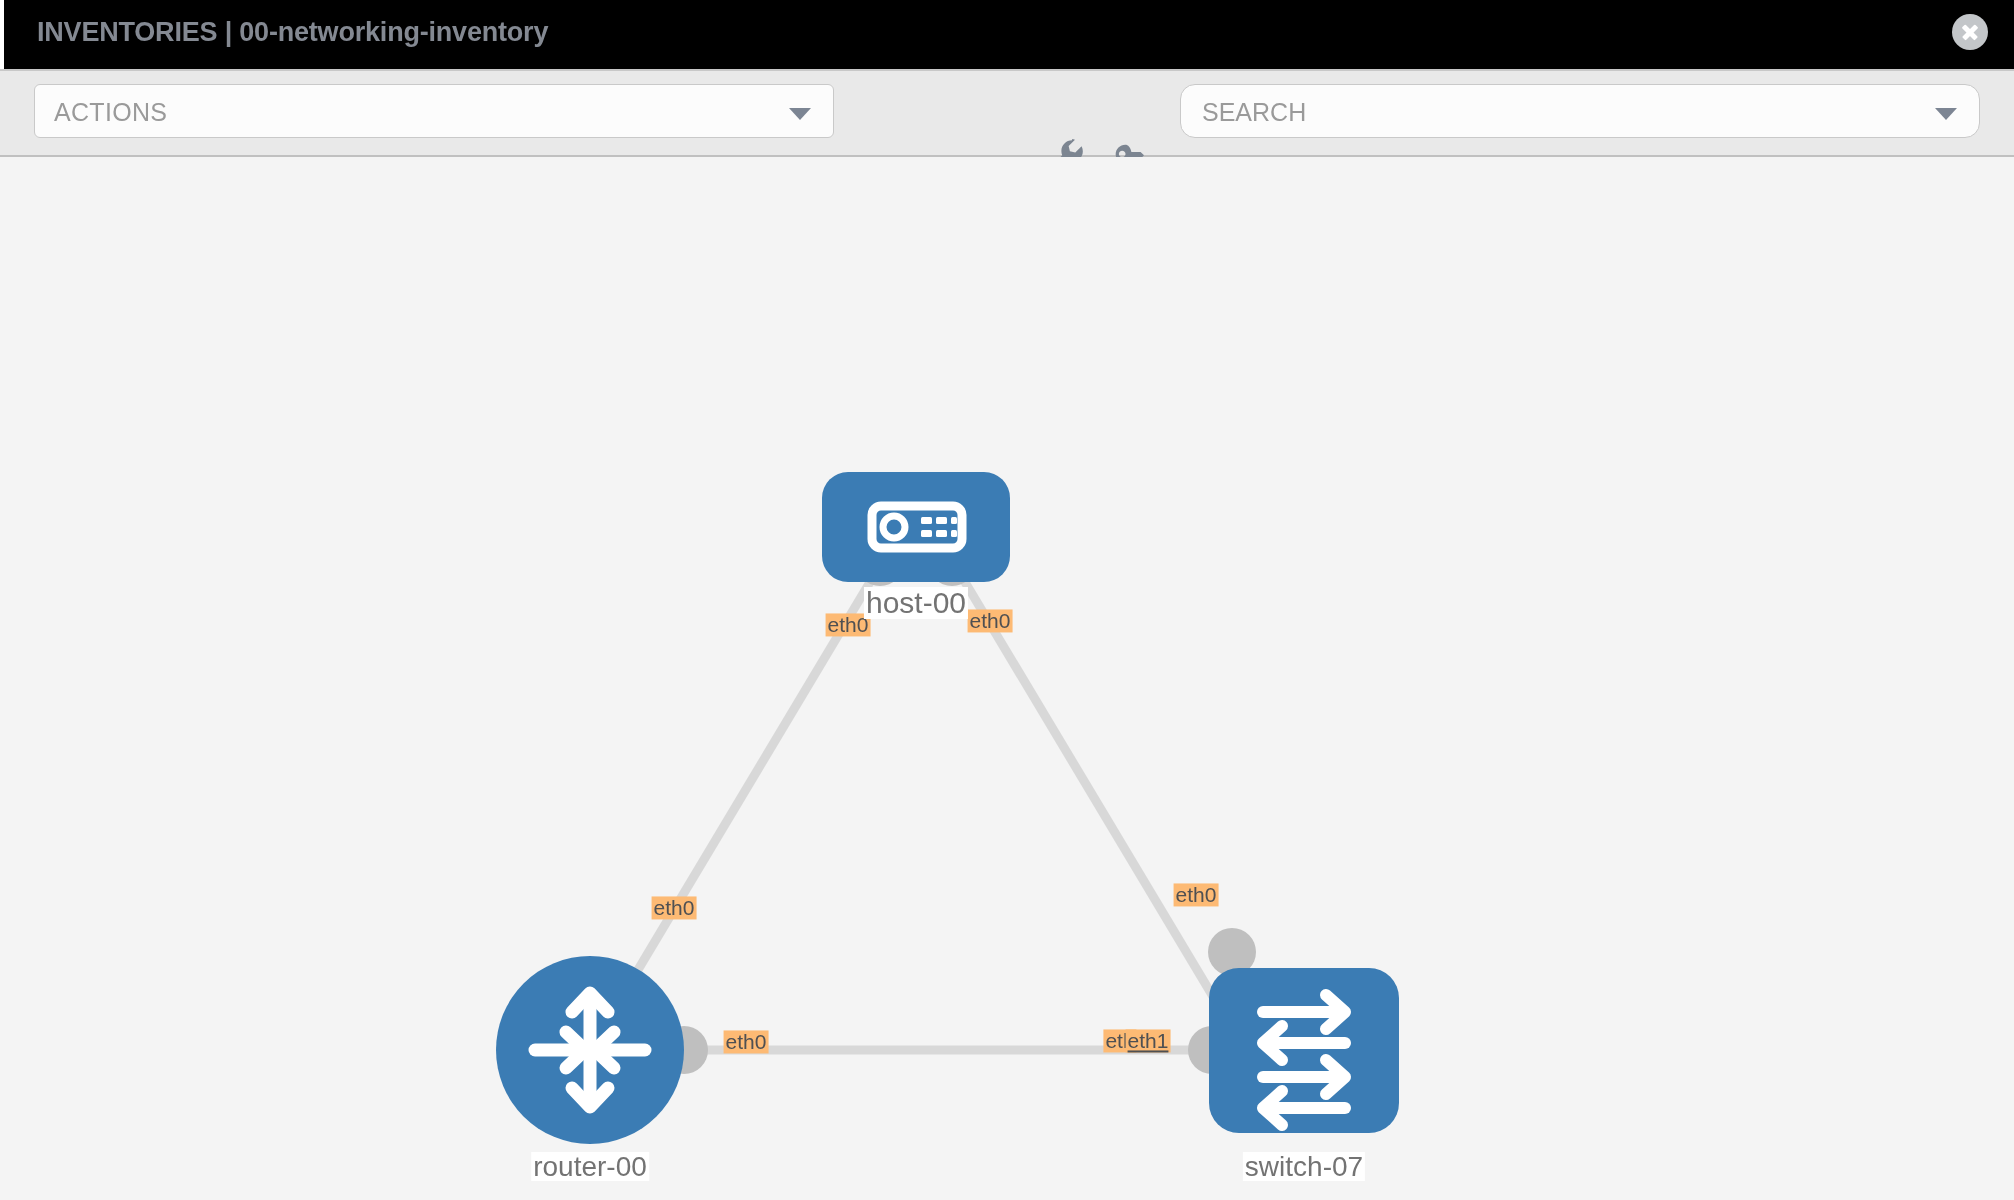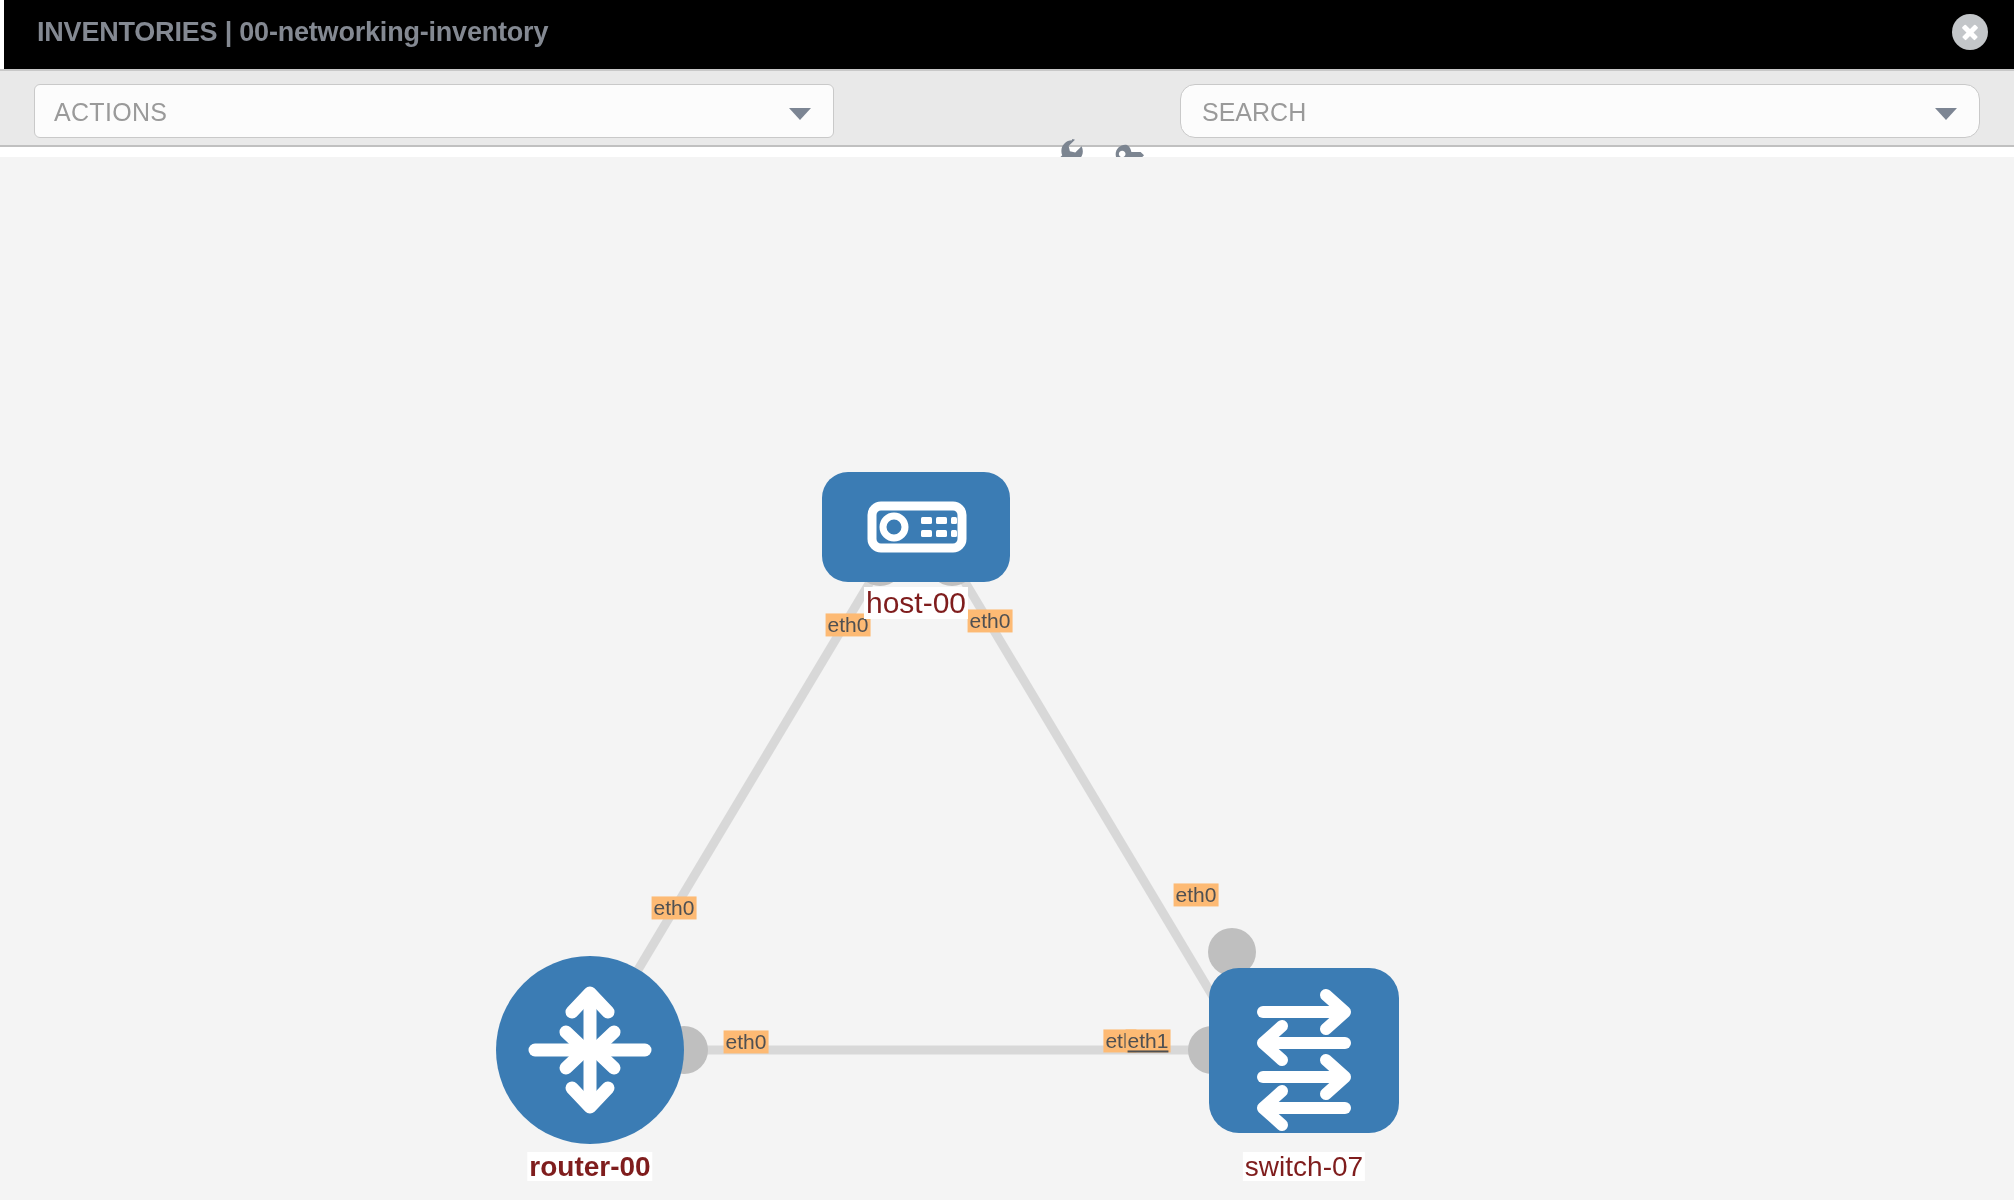--- a/index.html
+++ b/index.html
@@ -64,21 +64,21 @@
     border-radius: 1px;
   }
   .close-btn::before { transform: rotate(45deg); }
   .close-btn::after  { transform: rotate(-45deg); }
 
   
   .toolbar {
     position: absolute;
     left: 0; top: 69px;
     width: 2014px;
-    height: 78px;
+    height: 88px;
     background: #e9e9e9;
     border-top: 2px solid #c8c8c8;
     border-bottom: 2px solid #c0c0c0;
     box-sizing: border-box;
   }
 
   .actions-select {
     position: absolute;
     left: 34px;
     top: 13px;
@@ -162,21 +162,21 @@
     left: 0; top: 0;
     width: 2014px;
     height: 1043px;
   }
 
   
   .node-label {
     position: absolute;
     transform: translate(-50%, 0);
     background: #ffffff;
-    color: #7f1d1d;
+    color: #737373;
     white-space: nowrap;
     line-height: 1.05;
     padding: 0 2px;
   }
   .node-label.big  { font-size: 30px; }
   .node-label.name { font-size: 28px; }
 
   .iface-label {
     position: absolute;
     transform: translate(-50%, -50%);
@@ -307,18 +307,18 @@
 
     <div class="iface-label" style="left:1196px; top:738px;">eth0</div>
 
     <div class="iface-label" style="left:746px; top:885px;">eth0</div>
 
     <div class="iface-label" style="left:1120px; top:884px;">eth</div>
     <div class="iface-label" style="left:1148px; top:884px;text-decoration:underline;">eth1</div>
 
     <div class="node-label big" style="left:916px; top:430px;">host-00</div>
 
-    <div class="node-label name" style="left:590px; top:995px;font-weight:bold;">router-00</div>
+    <div class="node-label name" style="left:590px; top:995px;">router-00</div>
 
     <div class="node-label name" style="left:1304px; top:995px;">switch-07</div>
 
   </div>
 </div>
 
 </body></html>

